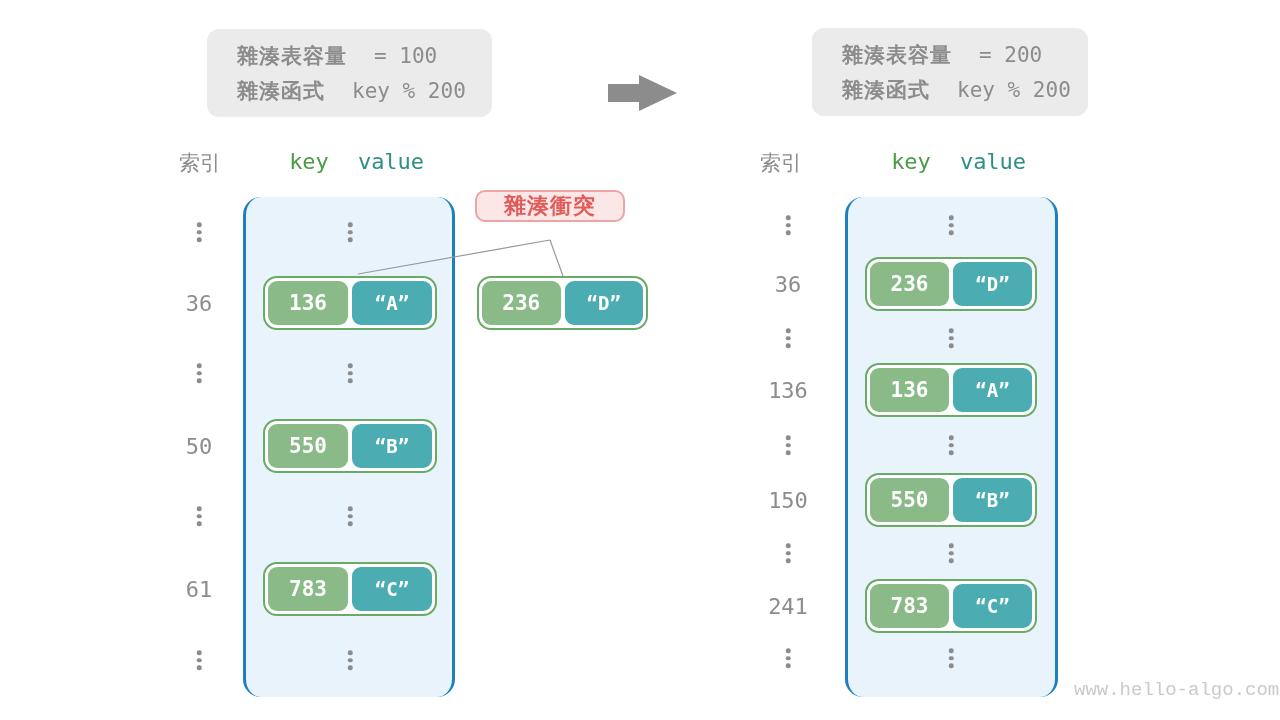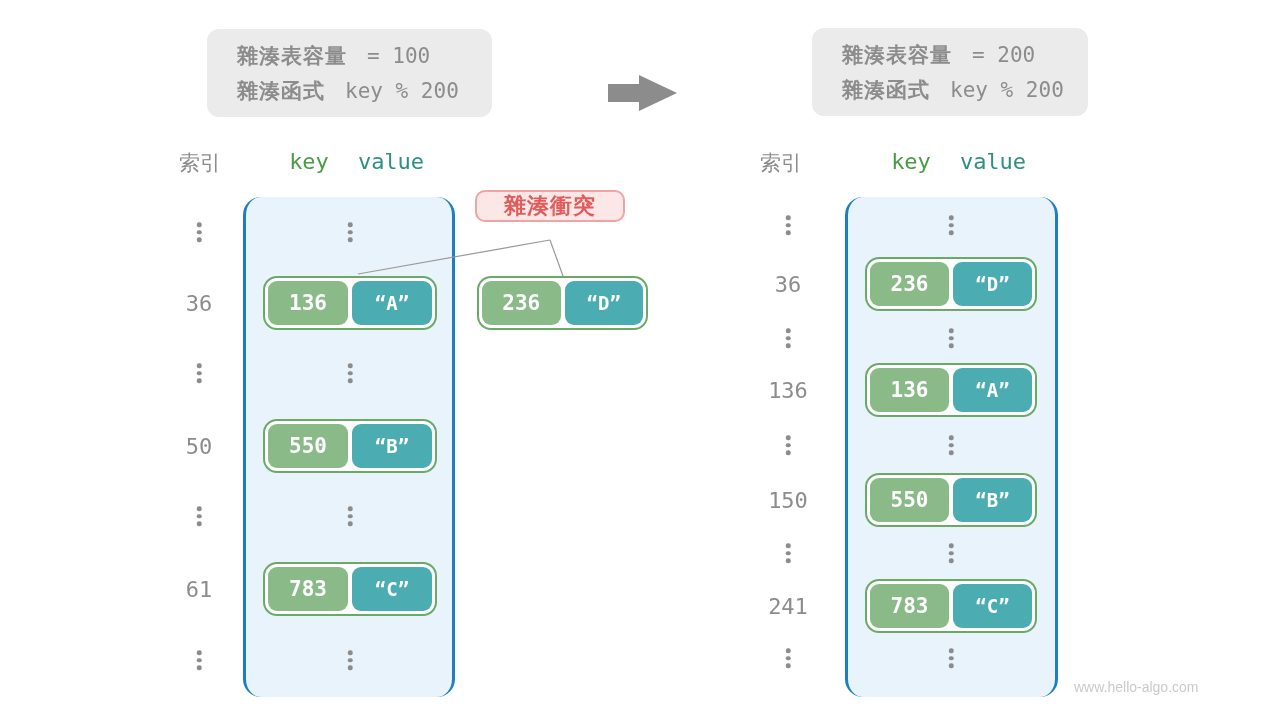--- a/index.html
+++ b/index.html
@@ -6,21 +6,21 @@
   .canvas{
     position:relative;width:1280px;height:720px;background:#ffffff;overflow:hidden;
     font-family:"Liberation Sans",sans-serif;
   }
   
   .info-box{
     position:absolute;background:#ebebeb;border-radius:12px;
     display:flex;flex-direction:column;justify-content:center;gap:7px;
     padding-left:30px;box-sizing:border-box;
   }
-  .info-line{display:flex;align-items:baseline;gap:20px;white-space:nowrap;}
+  .info-line{display:flex;align-items:baseline;gap:27px;white-space:nowrap;}
   .info-label{font-weight:bold;font-size:21px;color:#8c8c8c;letter-spacing:1px;}
   .info-value{font-family:"DejaVu Sans Mono",monospace;font-size:21px;color:#8c8c8c;}
   #info-left{left:207px;top:29px;width:285px;height:88px;}
   #info-right{left:812px;top:28px;width:276px;height:88px;}
   
   .diagram-title{
     position:absolute;left:642px;top:34px;transform:translateX(-50%);
     font-size:23px;font-weight:bold;color:#111;letter-spacing:1px;white-space:nowrap;
   }
   .arrow-shaft{position:absolute;left:608px;top:84px;width:32px;height:18px;background:#8c8c8c;}
@@ -63,21 +63,21 @@
   .collision-box{
     position:absolute;left:475px;top:190px;width:150px;height:32px;
     background:#fce7e7;border:2px solid #f0a3a3;border-radius:10px;box-sizing:border-box;
     display:flex;align-items:center;justify-content:center;
     font-size:22px;font-weight:bold;color:#e25b5b;letter-spacing:1px;
   }
   .connector-svg{position:absolute;left:0;top:0;pointer-events:none;}
   
   .watermark{
     position:absolute;left:1074px;top:679px;
-    font-family:Liberation Sans, sans-serif;font-size:14px;color:#cacaca;white-space:nowrap;
+    font-family:Liberation Mono, monospace;font-size:19px;color:#cacaca;white-space:nowrap;
   }
 </style>
 </head>
 <body>
 
 <div class="canvas">
 
   <div class="info-box" id="info-left">
     <div class="info-line">
       <span class="info-label">雜湊表容量</span>

